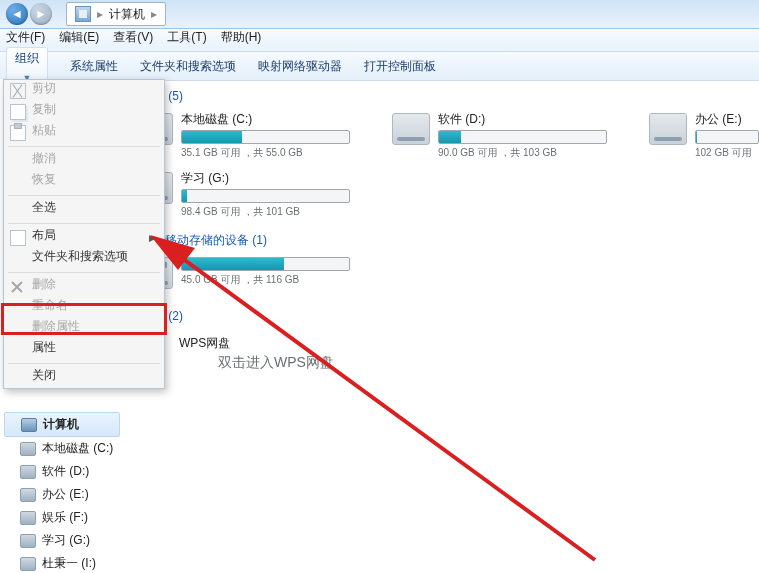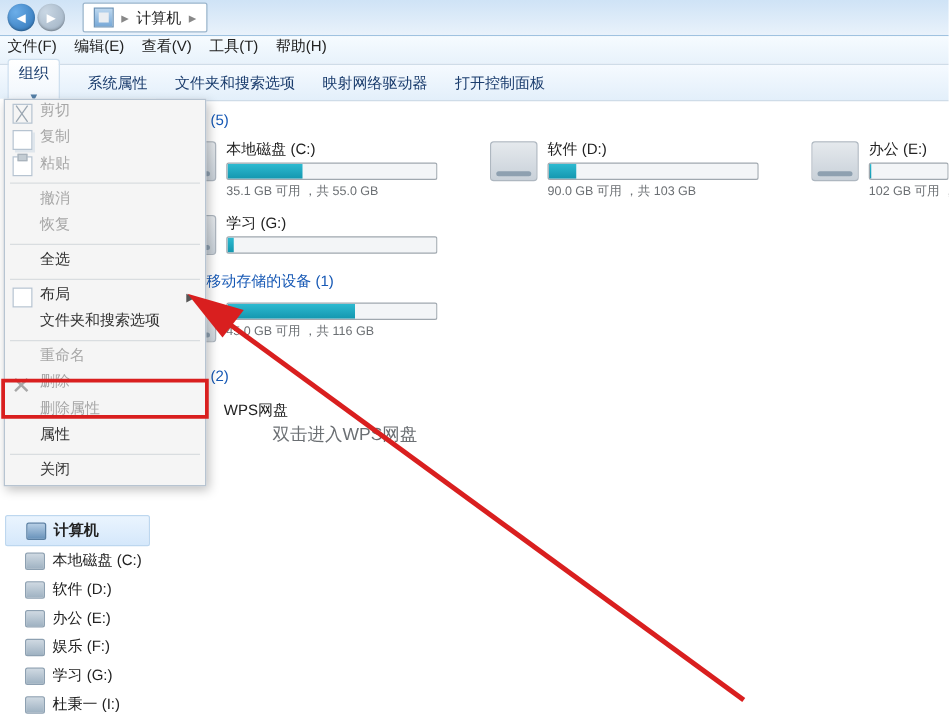--- a/index.html
+++ b/index.html
@@ -378,20 +378,21 @@
 
     <div class="drive-row" style="margin-top:10px">
 
       <div class="drive">
         <div class="drive-icon hdd"></div>
         <div class="drive-body">
           <div class="drive-name">学习 (G:)</div>
           <div class="bar">
               <div class="bar-fill" style="width:3%"></div>
             </div>
+          <div class="drive-sub">98.4 GB 可用 ，共 101 GB</div>
         </div>
       </div>
     </div>
 
     <div class="section-head" style="margin-top:10px">
       <span class="chev"></span>
       <span>有可移动存储的设备 (1)</span>
     </div>
     <div class="drive-row removable">
       <div class="drive">
@@ -454,25 +455,25 @@
   <div class="sep"></div>
   <div class="mrow hasarrow">
     <span class="micon box"></span>
     <span>布局</span>
   </div>
   <div class="mrow">
     <span>文件夹和搜索选项</span>
   </div>
   <div class="sep"></div>
   <div class="mrow disabled">
-    <span>重命名</span>
-  </div>
-  <div class="mrow disabled">
     <span class="micon del"></span>
     <span>删除</span>
+  </div>
+  <div class="mrow disabled">
+    <span>重命名</span>
   </div>
   <div class="mrow disabled">
     <span>删除属性</span>
   </div>
   <div class="mrow">
     <span>属性</span>
   </div>
   <div class="sep"></div>
   <div class="mrow">
     <span>关闭</span>

